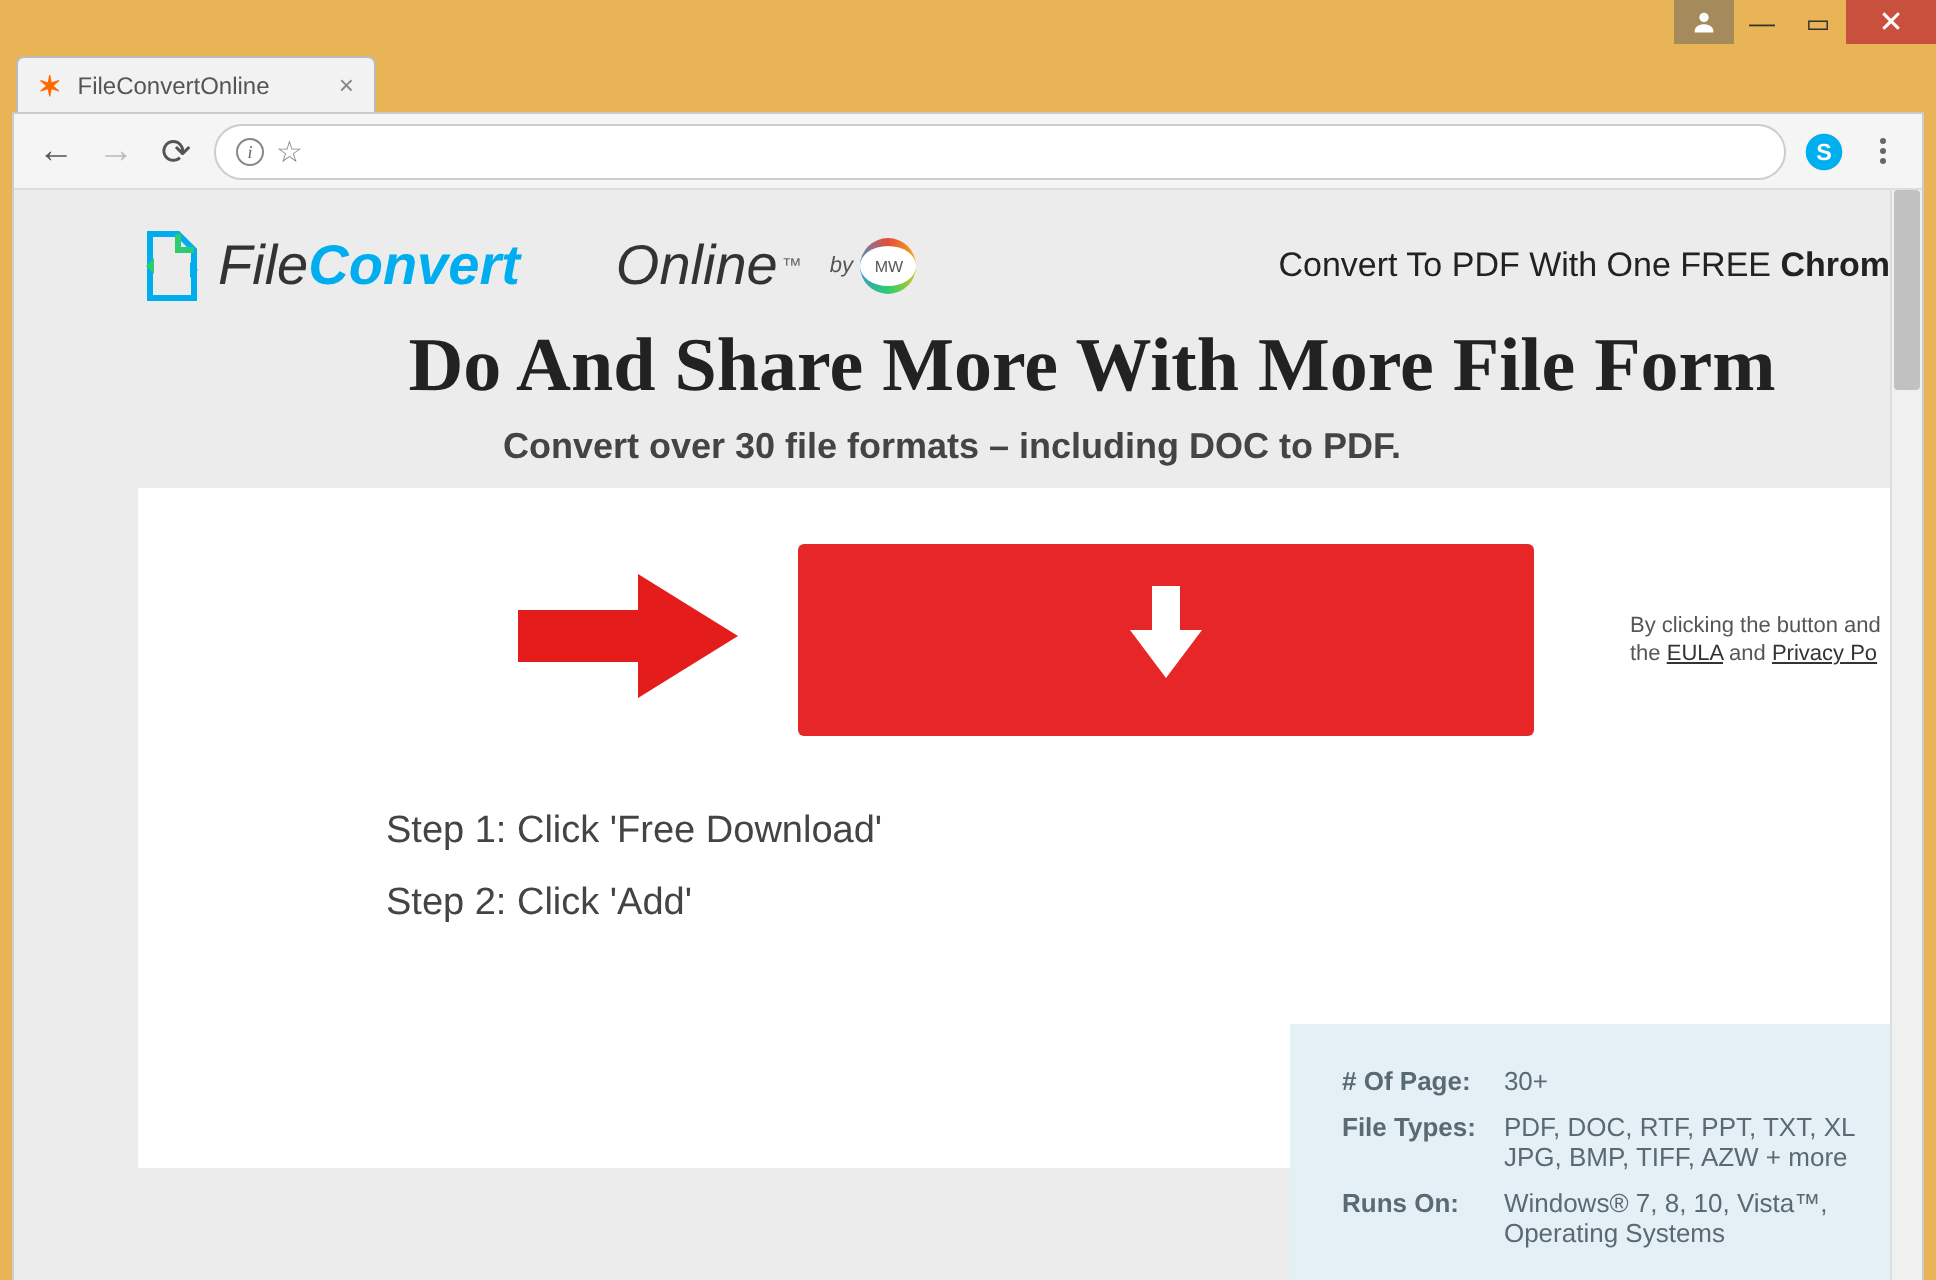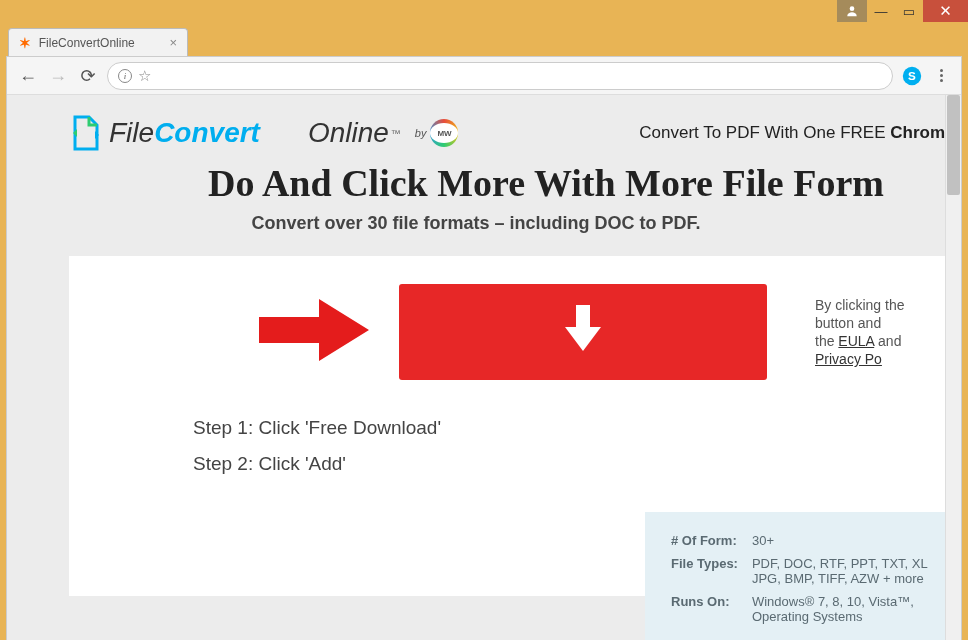--- a/index.html
+++ b/index.html
@@ -40,33 +40,33 @@
 .header-row { display: flex; align-items: center; padding: 20px 0 10px 62px; gap: 14px; }
 .logo { display: flex; align-items: center; font-size: 28px; font-weight: 400; color: #222; font-style: italic; }
 .logo-icon { width: 32px; height: 36px; margin-right: 8px; position: relative; }
 .logo-icon svg { width: 32px; height: 36px; }
 .logo .fc-file { font-weight: 400; color: #333; }
 .logo .fc-convert { color: #00aeef; font-weight: 700; }
 .logo .fc-online { color: #333; font-weight: 300; margin-left: 48px; }
 .logo .tm { font-size: 10px; vertical-align: super; margin-left: 2px; color: #666; }
 .by-badge { display: flex; align-items: center; gap: 4px; font-size: 11px; color: #555; font-style: italic; }
 .mw-circle { width: 28px; height: 28px; border-radius: 50%; background: conic-gradient(#e74c3c, #f1c40f, #2ecc71, #3498db, #e74c3c); display: flex; align-items: center; justify-content: center; }
-.mw-inner { width: 36px; height: 20px; border-radius: 50%; background: #fff; display: flex; align-items: center; justify-content: center; font-size: 8px; font-weight: bold; font-style: normal; }
+.mw-inner { width: 36px; height: 20px; border-radius: 50%; background: #fff; display: flex; align-items: center; justify-content: center; font-size: 8px; font-weight: normal; font-style: normal; }
 .header-right { margin-left: auto; font-size: 17px; color: #222; white-space: nowrap; }
 .header-right b { font-weight: bold; }
 
 .headline { text-align: center; font-family: Georgia, 'Times New Roman', serif; font-size: 38px; font-weight: bold; color: #222; padding: 0 0 8px 0; white-space: nowrap; margin-left: 140px; }
-.subhead { text-align: center; font-size: 18px; color: #444; font-weight: 600; padding-bottom: 22px; }
+.subhead { text-align: center; font-size: 18px; color: #444; font-weight: 600; padding-bottom: 10px; }
 
 .white-card { background: #fff; margin: 0 0 0 62px; padding: 28px 0 40px 0; min-height: 340px; }
 .dl-row { display: flex; align-items: center; gap: 30px; padding-left: 190px; }
 .red-arrow svg { width: 110px; height: 62px; }
 .download-btn { background: #e72727; color: #fff; font-size: 32px; font-weight: 400; display: flex; align-items: center; justify-content: center; gap: 24px; width: 368px; height: 96px; border-radius: 3px; }
 .download-btn .down-arrow svg { width: 36px; height: 46px; }
-.legal { font-size: 14px; color: #555; margin-left: 18px; max-width: 130px; line-height: 1.3; }
+.legal { font-size: 11px; color: #555; margin-left: 18px; max-width: 130px; line-height: 1.3; }
 .legal a { color: #333; text-decoration: underline; }
 
 .steps { margin: 30px 0 0 124px; font-size: 19px; color: #444; line-height: 1.9; }
 
 .info-box { position: absolute; right: -10px; bottom: 20px; background: #e4f0f5; padding: 16px 18px; font-size: 13px; color: #5a6a72; width: 310px; }
 .info-box table td { padding: 3px 6px; vertical-align: top; }
 .info-box table td:first-child { font-weight: bold; white-space: nowrap; }
 </style>
 </head>
 <body>
@@ -135,21 +135,21 @@
             <span>by</span>
             <span class="mw-circle">
                 <span class="mw-inner">MW</span>
               </span>
           </div>
           <div class="header-right">
             <span>Convert To PDF With One FREE </span><b>Chrom</b>
           </div>
         </div>
 
-        <div class="headline">Do And Click More With More File Form</div>
+        <div class="headline">Do And Share More With More File Form</div>
         <div class="subhead">Convert over 30 file formats – including DOC to PDF.</div>
 
         <div class="white-card">
           <div class="dl-row">
             <span class="red-arrow">
               <svg viewBox="0 0 110 62">
                   <path d="M0 18h60V0l50 31-50 31V44H0z" fill="#e41c1c"></path>
                 </svg>
             </span>
             <div class="download-btn">
@@ -166,21 +166,21 @@
 
           <div class="steps">
             <div>Step 1: Click 'Free Download'</div>
             <div>Step 2: Click 'Add'</div>
           </div>
 
           <div class="info-box">
             <table>
               <tbody>
                   <tr>
-                    <td># Of Form:</td>
+                    <td># Of Page:</td>
                     <td>30+</td>
                   </tr>
               <tr>
                     <td>File Types:</td>
                     <td>PDF, DOC, RTF, PPT, TXT, XL JPG, BMP, TIFF, AZW + more</td>
                   </tr>
               <tr>
                     <td>Runs On:</td>
                     <td>Windows® 7, 8, 10, Vista™, Operating Systems</td>
                   </tr>

